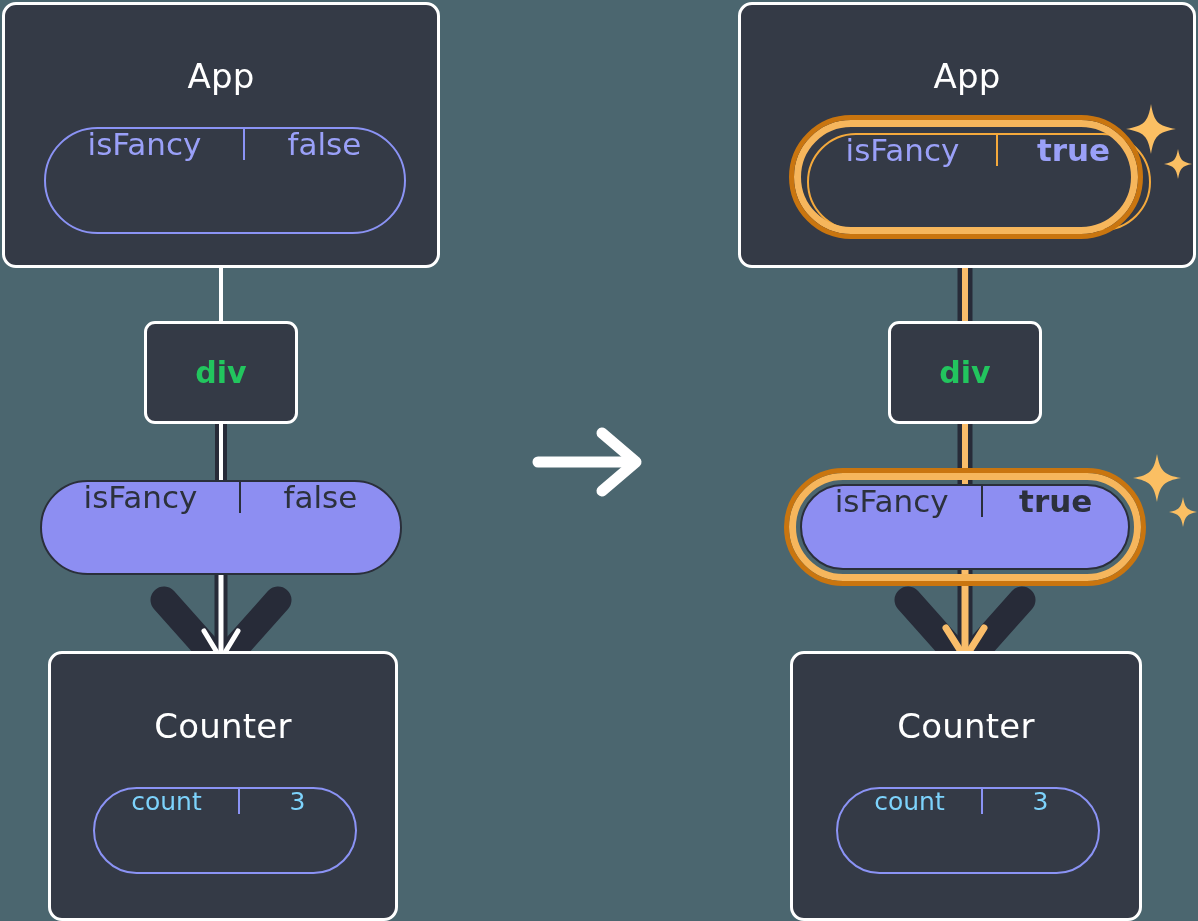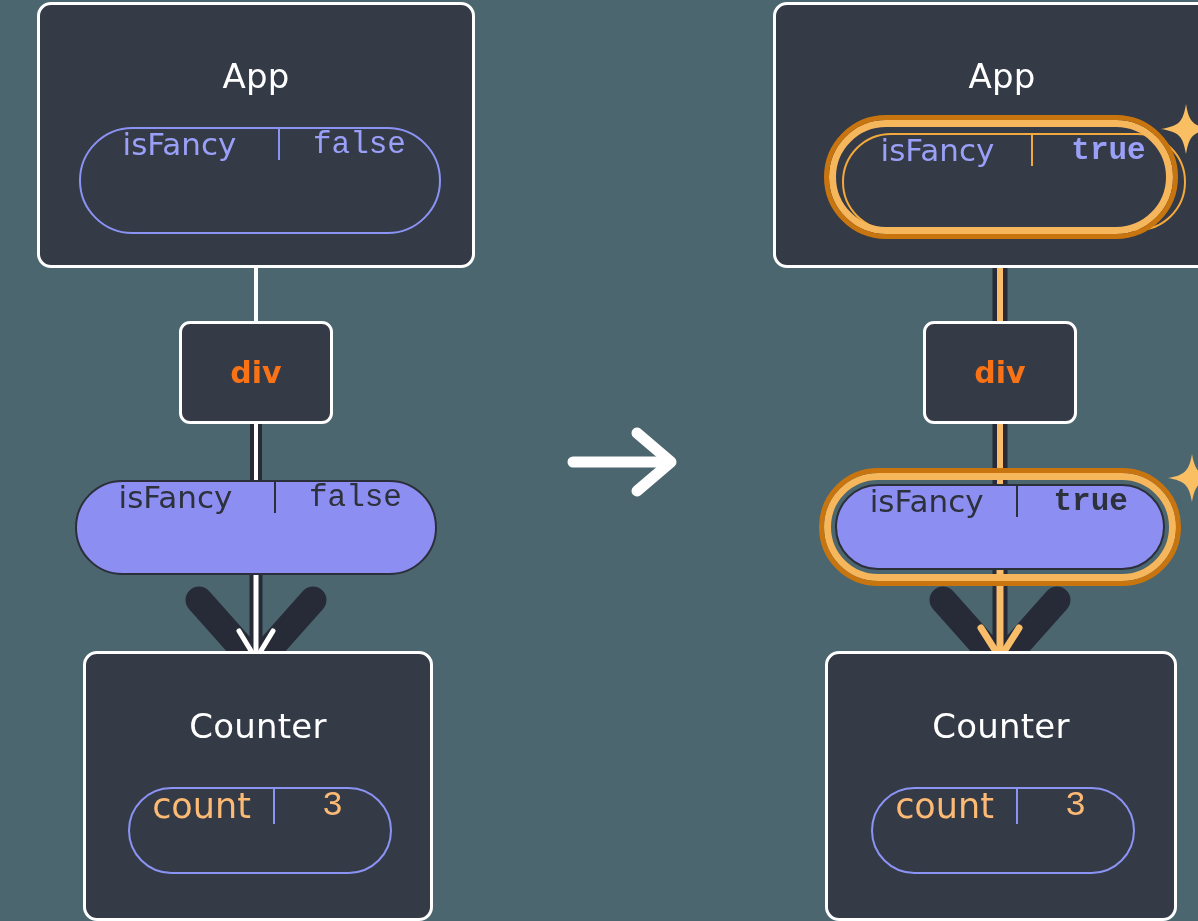--- a/index.html
+++ b/index.html
@@ -12,21 +12,20 @@
     height: 921px;
     font-family: "DejaVu Sans", "Liberation Sans", sans-serif;
     position: relative;
     overflow: hidden;
   }
   .stage {
     position: absolute;
     inset: 0;
     width: 998px;
     height: 921px;
-    margin-left: 35px;
   }
   .svg-layer {
     position: absolute;
     left: 0;
     top: 0;
     width: 1198px;
     height: 921px;
   }
 
   
@@ -51,21 +50,21 @@
     line-height: 1;
     user-select: none;
   }
   .div-label {
     position: absolute;
     left: 0;
     right: 0;
     top: 50%;
     transform: translateY(-50%);
     text-align: center;
-    color: #f97316;
+    color: #22c55e;
     font-size: 30px;
     font-weight: 700;
     line-height: 1;
     user-select: none;
   }
 
   
   .pill {
     position: absolute;
     box-sizing: border-box;
@@ -77,32 +76,32 @@
   .pill .seg {
     display: flex;
     align-items: center;
     justify-content: center;
     box-sizing: border-box;
     line-height: 1;
     user-select: none;
     white-space: nowrap;
   }
   .pill .seg.name { flex: 1 1 55%; }
-  .pill .seg.val  { flex: 1 1 45%; font-family: Liberation Mono, monospace; }
+  .pill .seg.val  { flex: 1 1 45%; }
 
   
   .pill.ghost {
     border: 2px solid #8b93f5;
     background: transparent;
   }
   .pill.ghost .seg { color: #9aa0f8; font-size: 31px; }
   .pill.ghost .seg.val { border-left: 2px solid #8b93f5; }
 
   .pill.ghost-sm { border: 2px solid #8b93f5; background: transparent; }
-  .pill.ghost-sm .seg { color: #fdba74; font-size: 35px; }
+  .pill.ghost-sm .seg { color: #7dd3fc; font-size: 25px; }
   .pill.ghost-sm .seg.val { border-left: 2px solid #8b93f5; }
 
   
   .pill.solid {
     background: #8d8ef2;
     border: 2px solid #2a2f3a;
   }
   .pill.solid .seg { color: #2c313c; font-size: 31px; }
   .pill.solid .seg.val { border-left: 2px solid #2a2f3a; }
 

